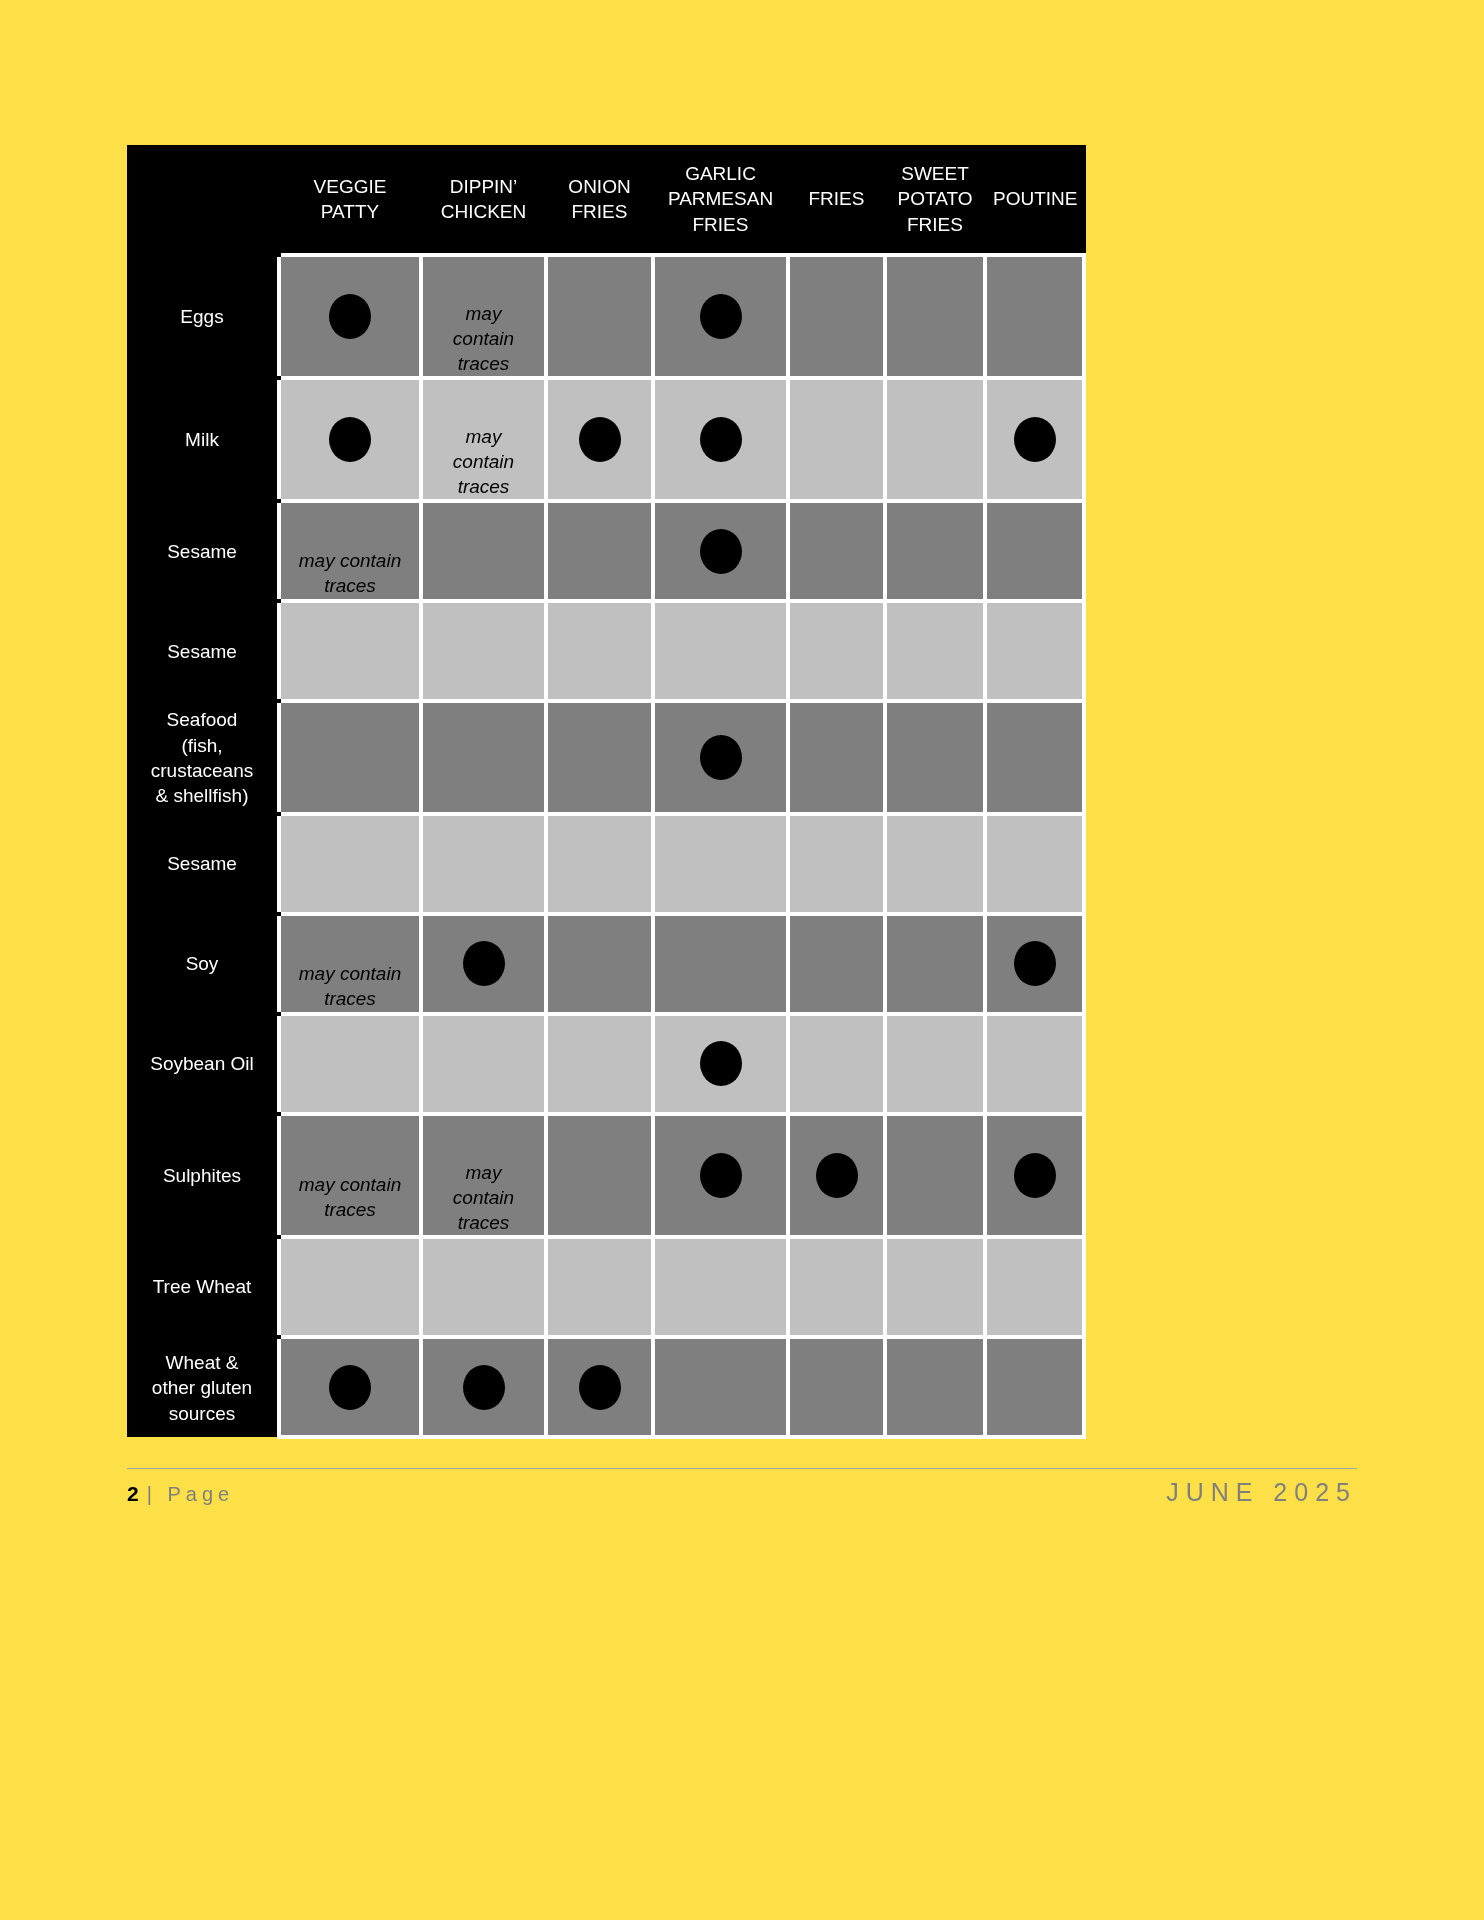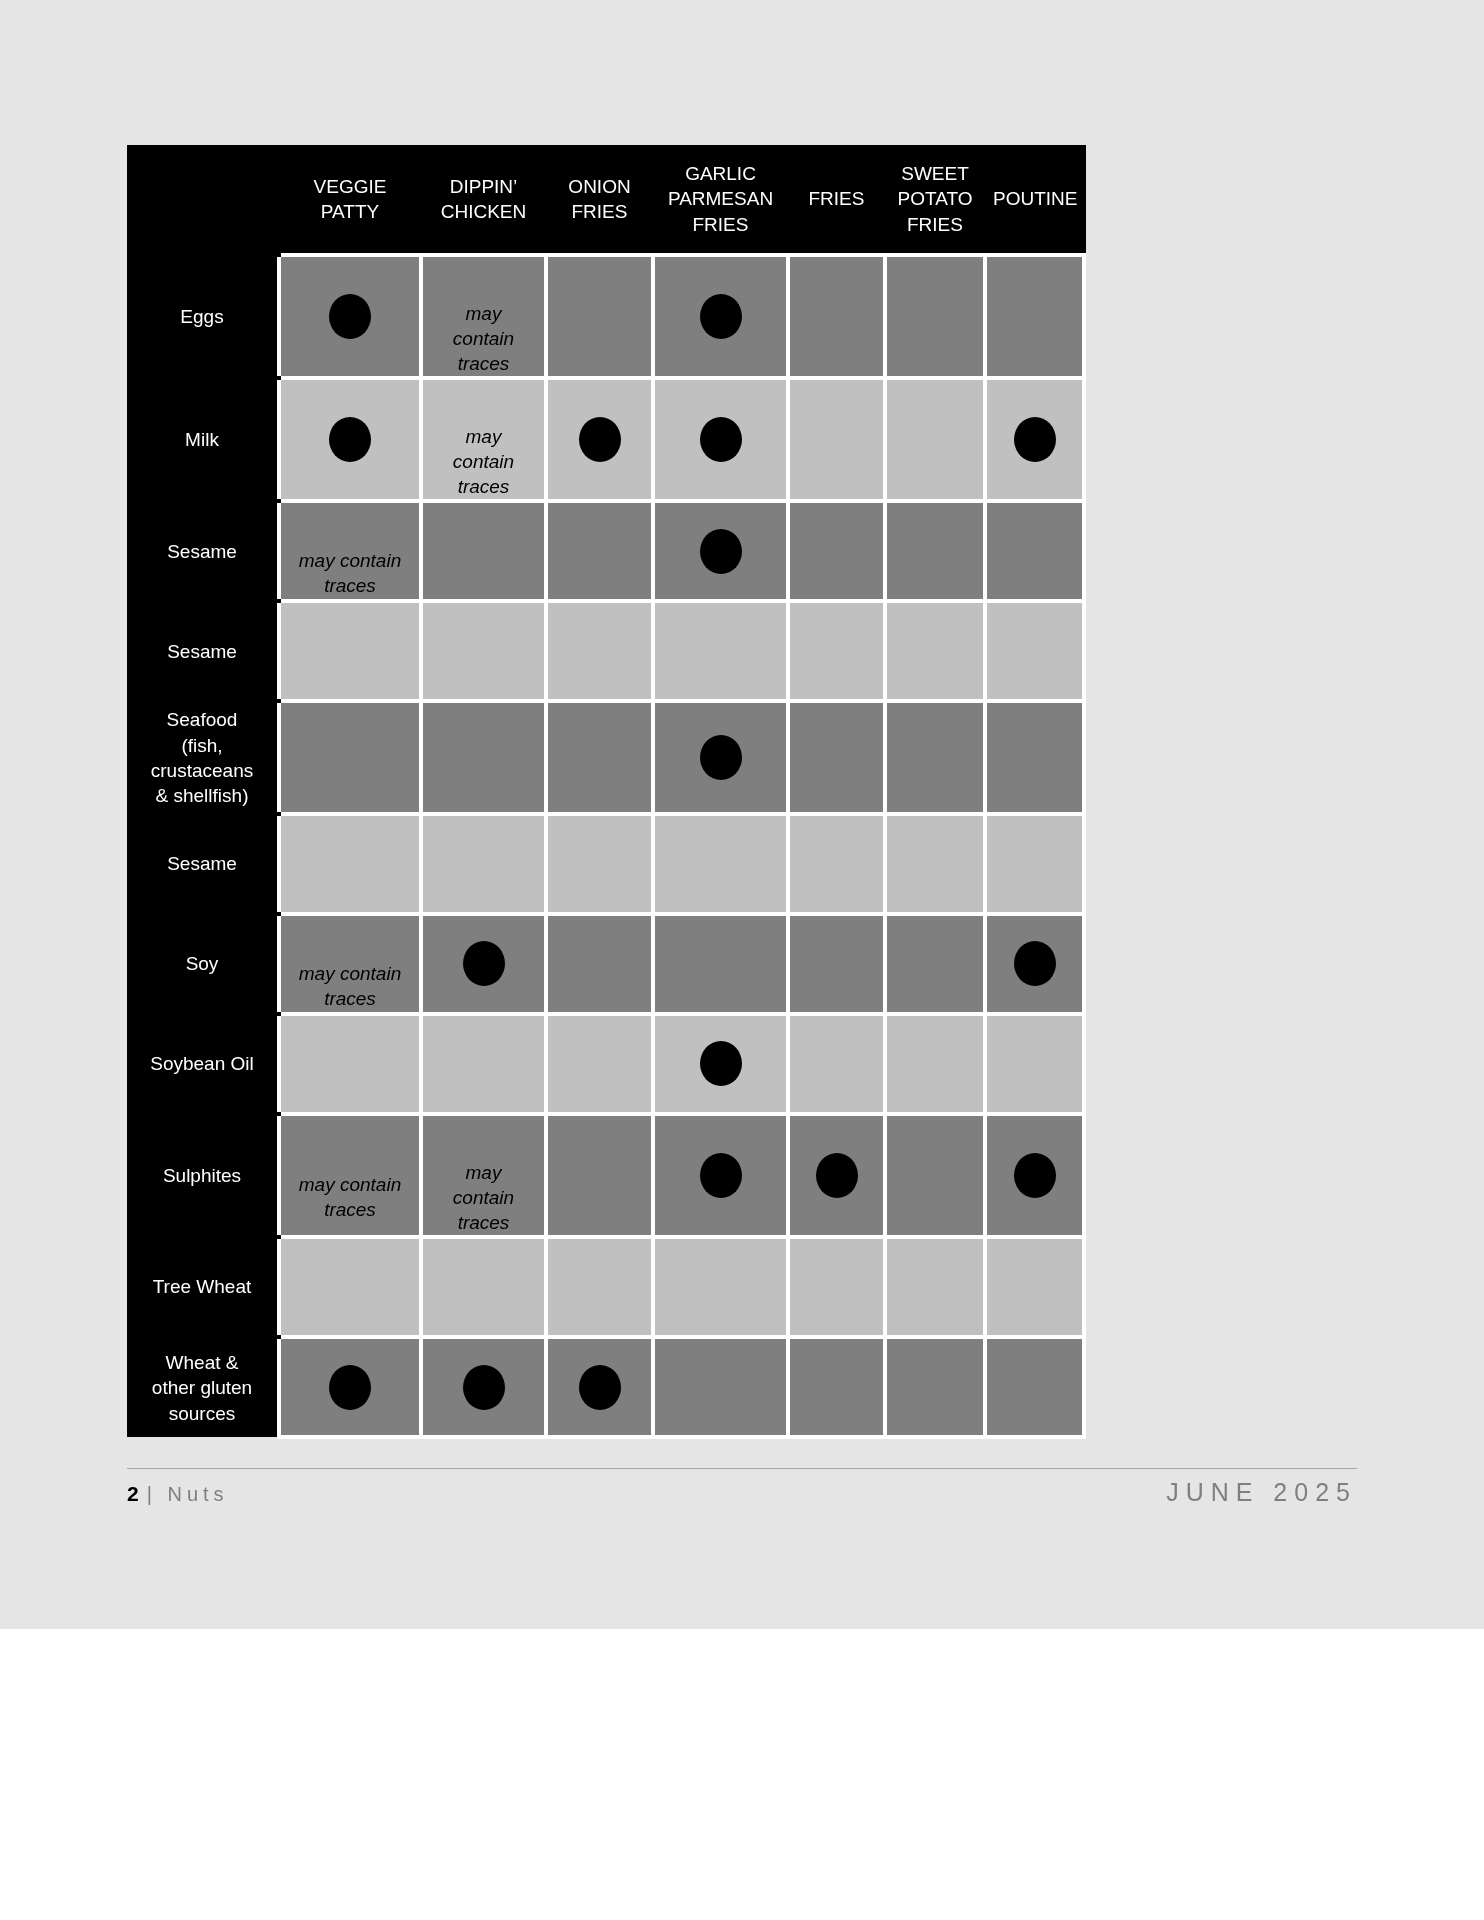--- a/index.html
+++ b/index.html
@@ -2,22 +2,22 @@
 <html style="--header-bg: #000000; --row-dark: #7f7f7f; --row-light: #c0c0c0; --dot: #000000; --footer-text: #7f7f7f;"><head>
 <meta charset="utf-8">
 <style>
   * { margin: 0; padding: 0; box-sizing: border-box; }
   html, body { background: #ffffff; }
   body { font-family: "Liberation Sans", sans-serif; color: #000; }
 
   .page {
     position: relative;
     width: 1484px;
-    height: 1629px;
-    background: #e5e5e5;
+    height: 1920px;
+    background: #fde047;
     overflow: hidden;
   }
 
   table.allergen-table {
     position: absolute;
     left: 127px;
     top: 145px;
     width: 957px;
     border-collapse: collapse;
     table-layout: fixed;
@@ -287,18 +287,18 @@
           <td class="cell dark"></td>
           <td class="cell dark"></td>
           <td class="cell dark"></td>
           <td class="cell dark"></td>
         </tr>
       </tbody>
   </table>
 
   <div class="footer">
     <div class="footer-left">
-      <span class="page-num">2</span><span class="page-word">| Nuts</span>
+      <span class="page-num">2</span><span class="page-word">| Page</span>
     </div>
     <div class="footer-date">JUNE 2025</div>
   </div>
 
 </div>
 
 </body></html>

